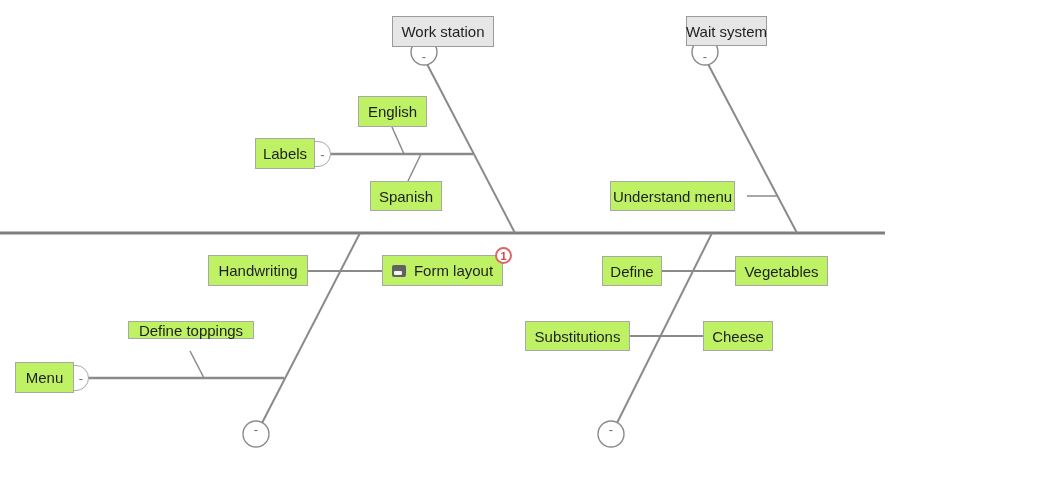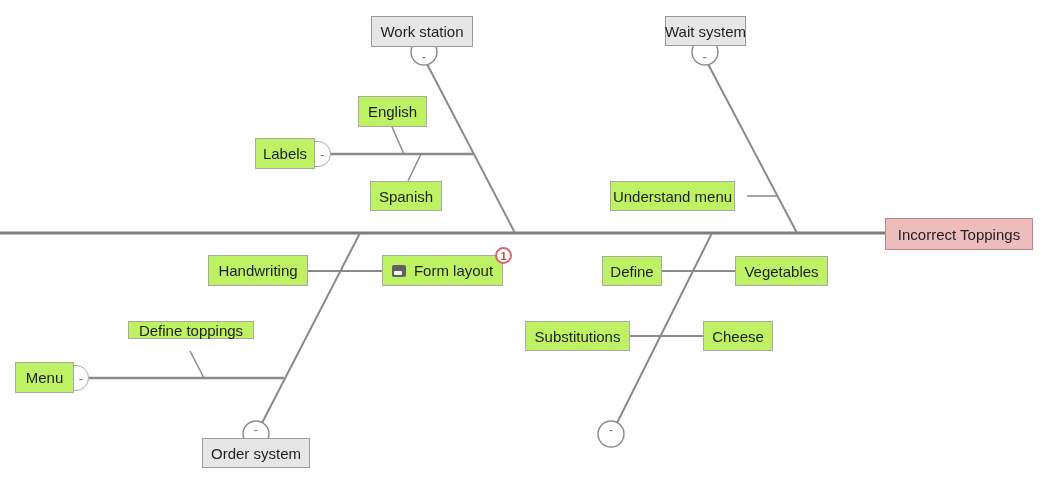--- a/index.html
+++ b/index.html
@@ -21,20 +21,21 @@
     align-items: center;
     justify-content: center;
     font-size: 15px;
     color: #1f1f1f;
     white-space: nowrap;
     z-index: 2;
   }
   .category {
     background: #e6e6e6;
     border-color: #9b9b9b;
+    margin-left: 21px;
   }
   .effect {
     background: #edbdbd;
     border-color: #c28282;
   }
   .tab {
     position: absolute;
     box-sizing: border-box;
     background: #ffffff;
     border: 1px solid #a8a8a8;
@@ -119,28 +120,26 @@
     <line x1="190" y1="351" x2="204" y2="378" stroke="#8a8a8a" stroke-width="1.5"></line>
 
     <circle cx="424" cy="52" r="13" fill="#ffffff" stroke="#8a8a8a" stroke-width="1.4"></circle>
     <circle cx="705" cy="52" r="13" fill="#ffffff" stroke="#8a8a8a" stroke-width="1.4"></circle>
     <circle cx="256" cy="434" r="13" fill="#ffffff" stroke="#8a8a8a" stroke-width="1.4"></circle>
     <circle cx="611" cy="434" r="13" fill="#ffffff" stroke="#8a8a8a" stroke-width="1.4"></circle>
   </svg>
 
   <div class="node category" style="left:371px;top:16px;width:102px;height:31px">Work station</div>
   <div class="node category" style="left:665px;top:16px;width:81px;height:30px">Wait system</div>
-  <div class="node category" style="left:202px;top:438px;width:108px;height:30px">Order system</div>
 
   <div class="collapse-dash" style="left:417px;top:52px">-</div>
   <div class="collapse-dash" style="left:698px;top:52px">-</div>
   <div class="collapse-dash" style="left:249px;top:425px">-</div>
   <div class="collapse-dash" style="left:604px;top:425px">-</div>
 
-  <div class="node effect" style="left:885px;top:218px;width:148px;height:32px">Incorrect Toppings</div>
 
   <div class="node" style="left:255px;top:138px;width:60px;height:31px">Labels</div>
   <div class="tab" style="left:314px;top:141px;width:17px;height:26px">-</div>
 
   <div class="node" style="left:15px;top:362px;width:59px;height:31px">Menu</div>
   <div class="tab" style="left:73px;top:365px;width:16px;height:26px">-</div>
 
   <div class="node" style="left:358px;top:96px;width:69px;height:31px">English</div>
   <div class="node" style="left:370px;top:181px;width:72px;height:30px">Spanish</div>
   <div class="node" style="left:610px;top:181px;width:125px;height:30px">Understand menu</div>

